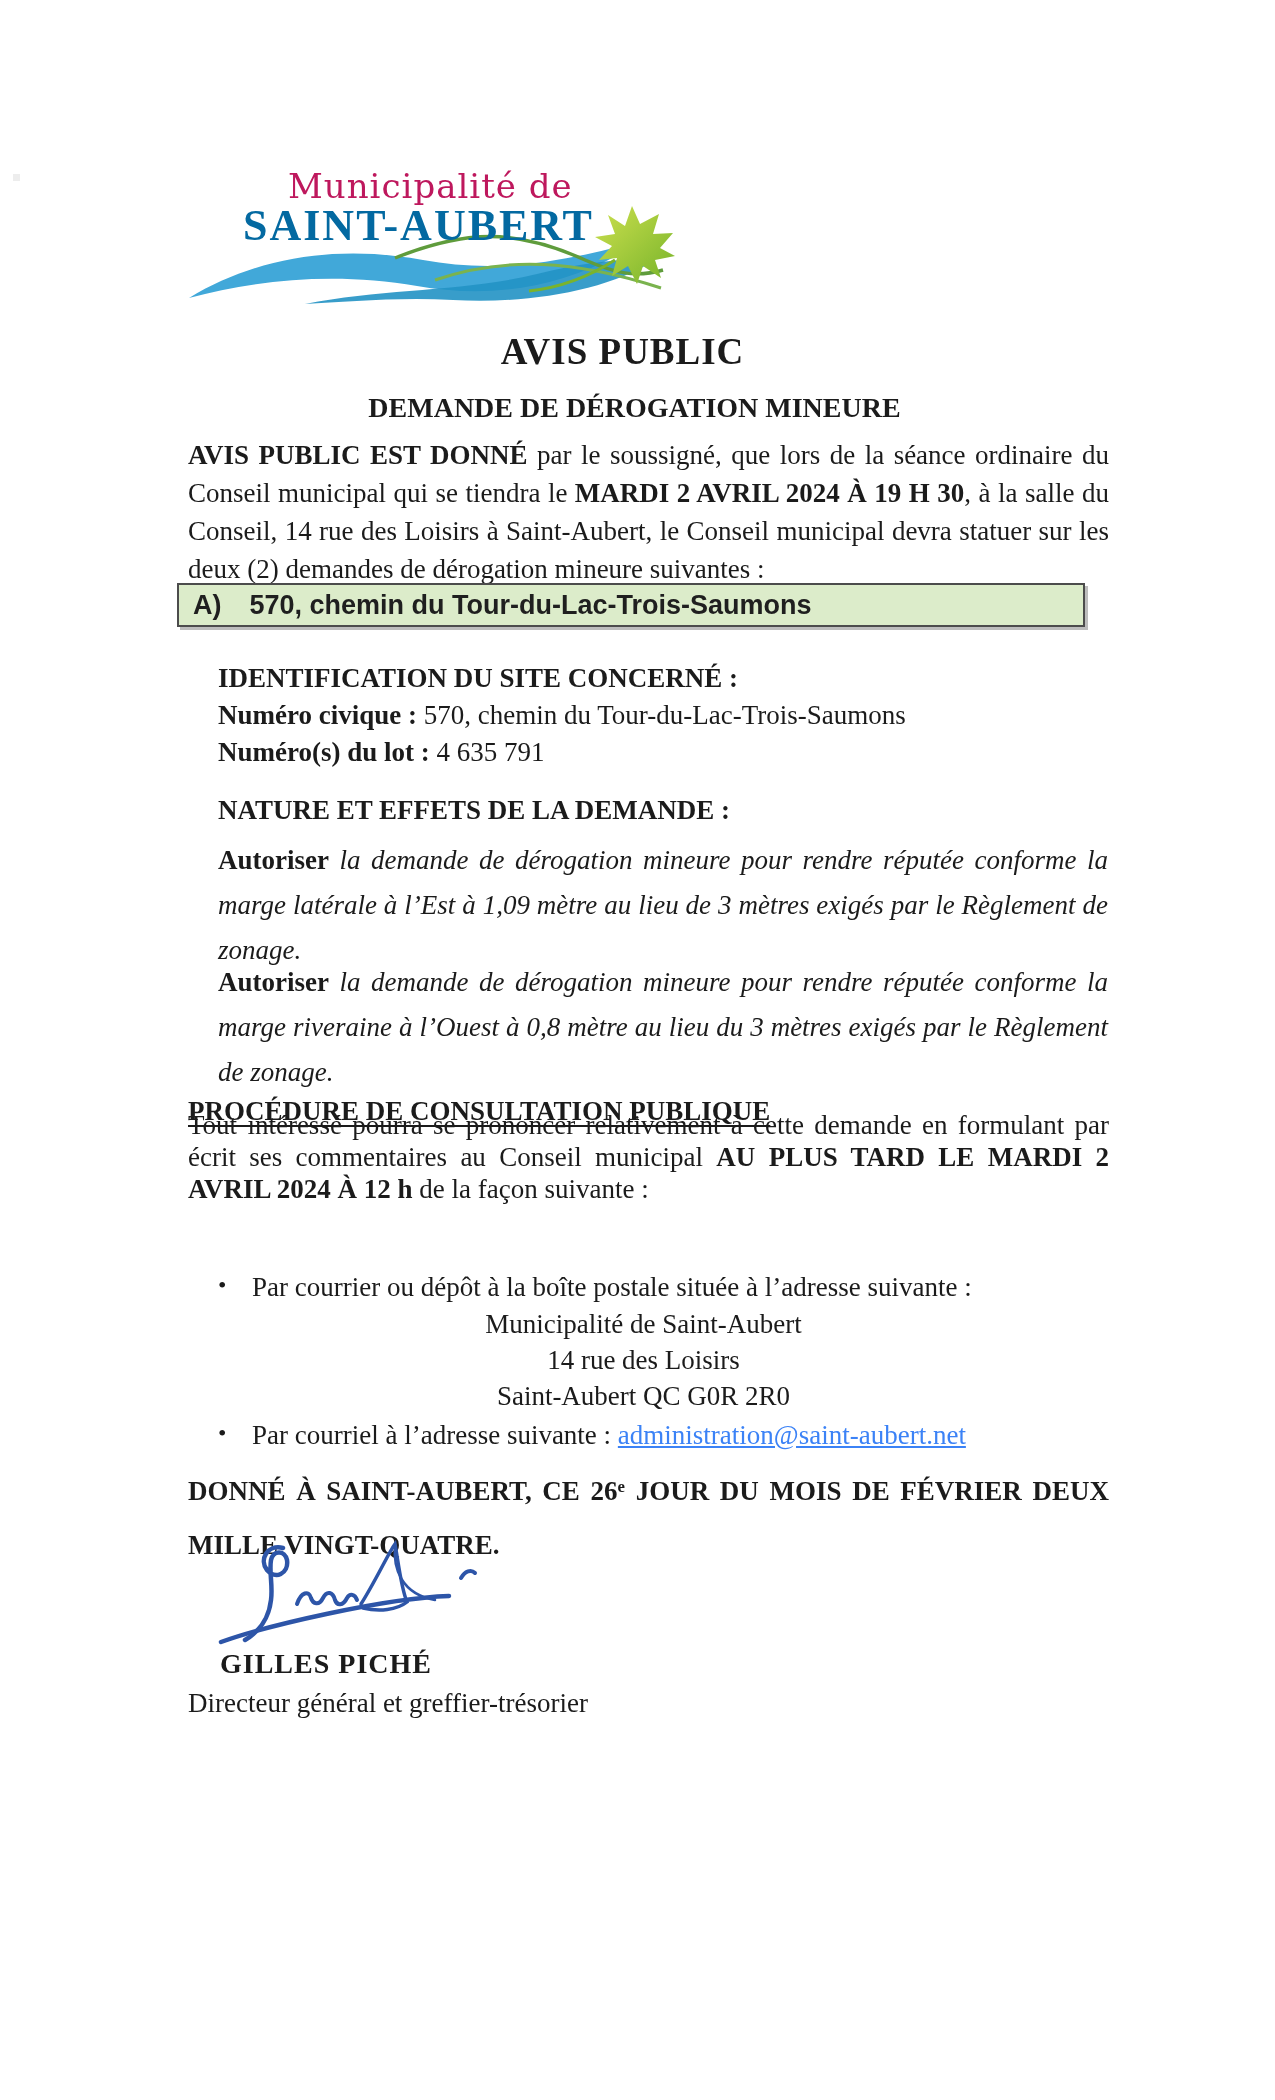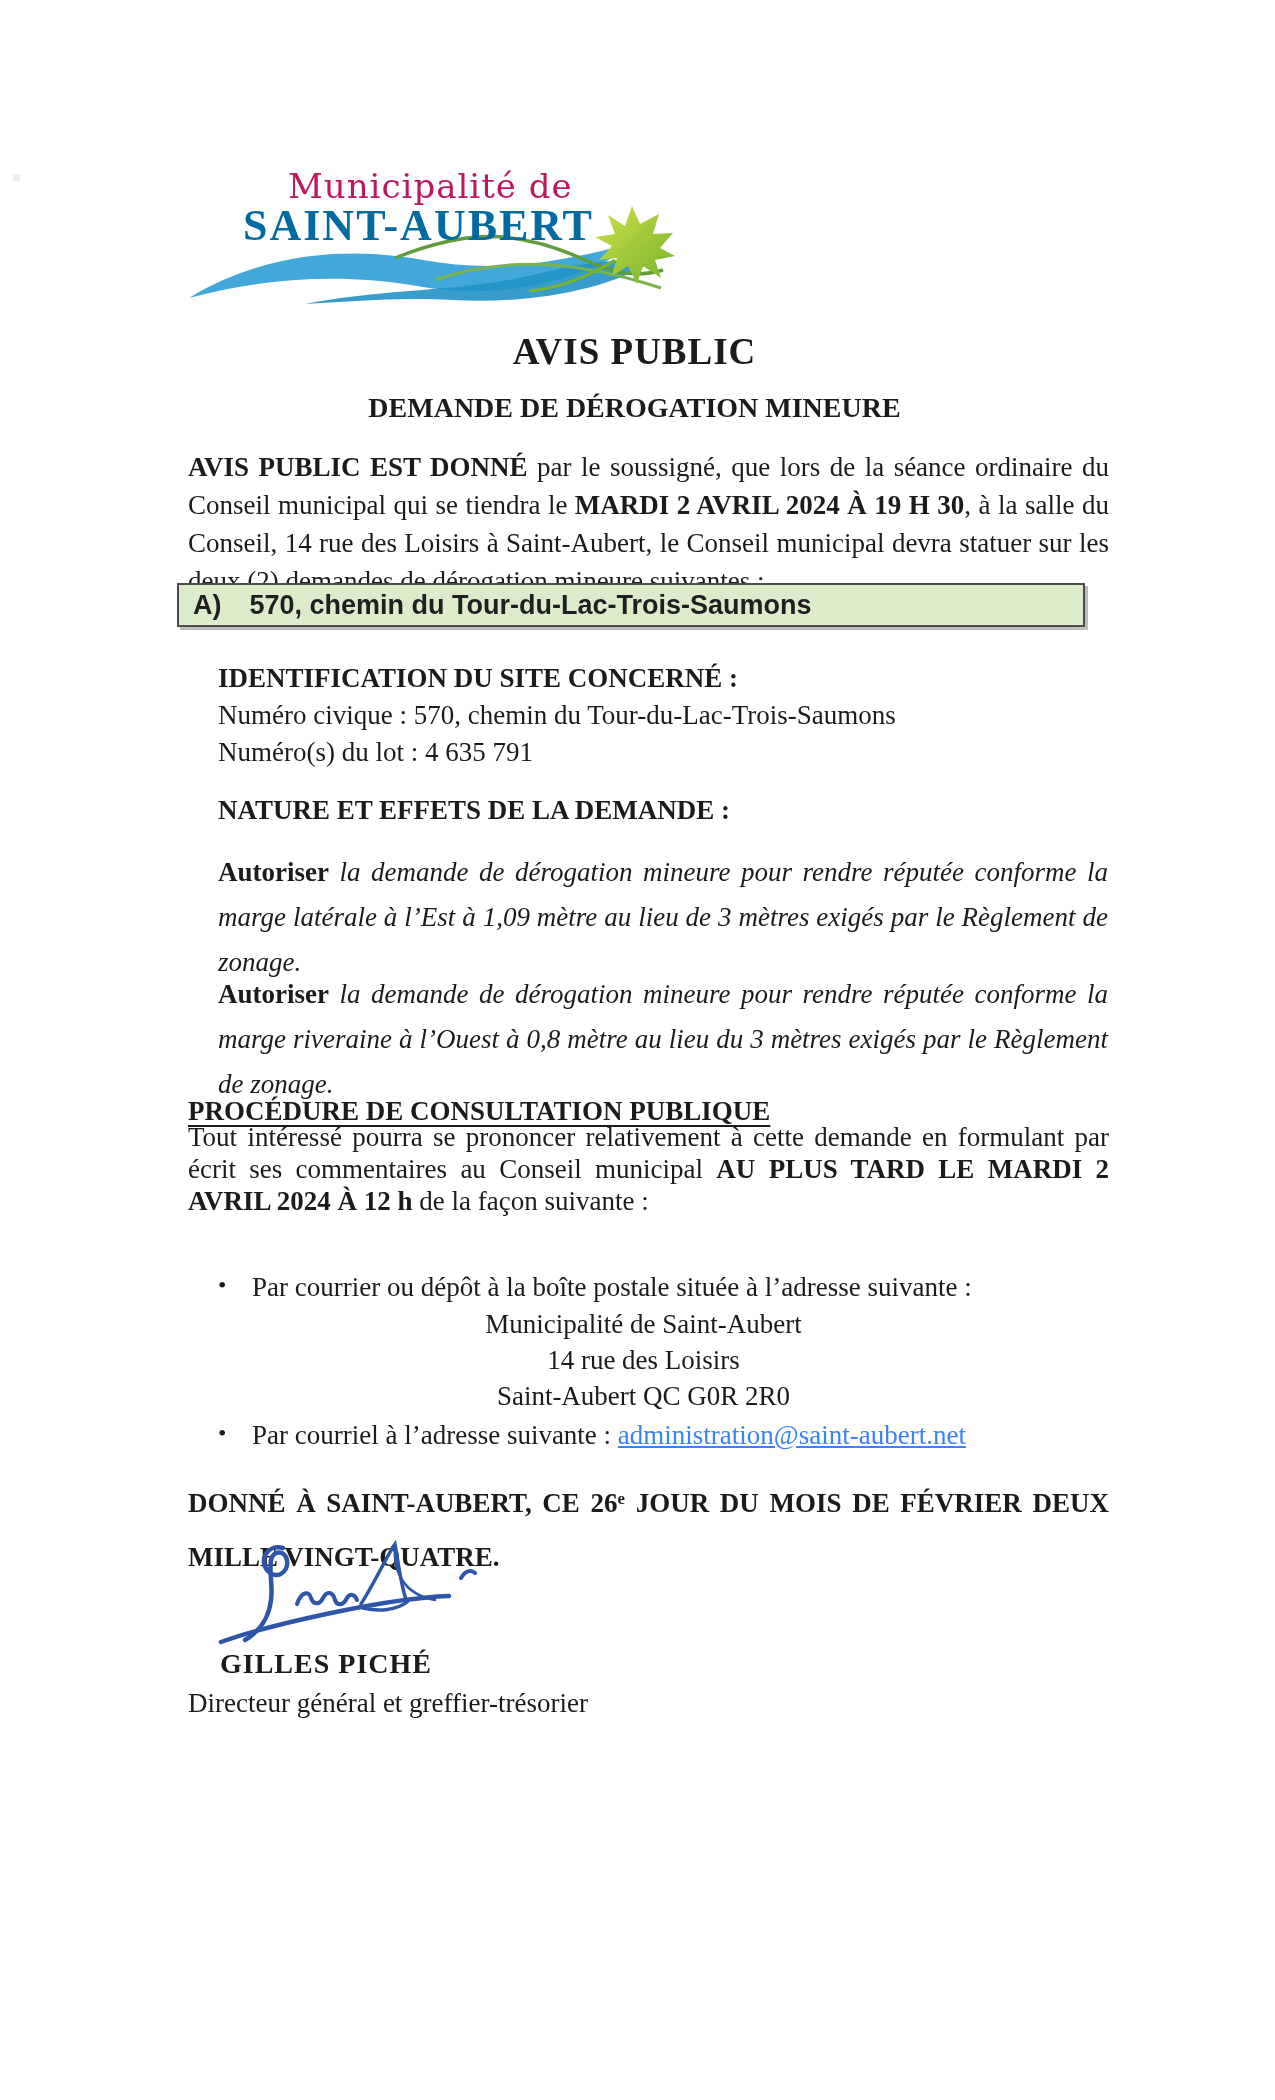--- a/index.html
+++ b/index.html
@@ -21,42 +21,42 @@
   }
   .logo-line2{
     position:absolute;left:58px;top:40px;
     font-family:"Liberation Serif",serif;font-weight:700;
     font-size:44px;color:#0369a1;letter-spacing:2px;white-space:nowrap;
   }
   .logo-svg{position:absolute;left:0;top:0;width:500px;height:150px;}
   
   .doc-title{
     position:absolute;left:0;top:330px;width:1245px;text-align:center;
-    font-size:37px;font-weight:700;letter-spacing:1px;margin-left:12px;
+    font-size:37px;font-weight:700;letter-spacing:1px;
   }
   .doc-subtitle{
     position:absolute;left:12px;top:392px;width:1245px;text-align:center;
     font-size:28px;font-weight:700;
   }
   
-  .para{position:absolute;font-size:27px;line-height:38px;text-align:justify;margin-top:12px;}
+  .para{position:absolute;font-size:27px;line-height:38px;text-align:justify;}
   .intro{left:188px;top:436px;width:921px;}
   .bar{
     position:absolute;left:177px;top:583px;width:904px;height:40px;
     background:#dcecca;border:2px solid #4c4c4c;
     box-shadow:3px 3px 0 #bdbdbd;
     display:flex;align-items:center;
     font-family:"Liberation Sans","DejaVu Sans",sans-serif;
     font-weight:700;font-size:27px;color:#1f1f1f;
   }
   .bar-label{margin-left:14px;}
   .bar-title{margin-left:28px;}
   .ident{position:absolute;left:218px;top:660px;width:890px;font-size:27px;line-height:37px;}
   .ident .hd{font-weight:700;}
-  .lbl{font-weight:400;margin-top:33px;}
+  .lbl{font-weight:700;margin-top:33px;}
   .nature{position:absolute;left:218px;top:795px;font-size:27px;font-weight:700;}
   .auth{left:218px;width:890px;line-height:45px;}
   .auth1{top:838px;}
   .auth2{top:960px;}
   .proc-hd{
     position:absolute;left:188px;top:1096px;font-size:27px;font-weight:700;
     text-decoration:underline;text-decoration-thickness:2px;text-underline-offset:5px;
   }
   .consult{left:188px;top:1109px;width:921px;line-height:32px;}
   .bullet-row{position:absolute;left:218px;width:890px;font-size:27px;display:flex;}

